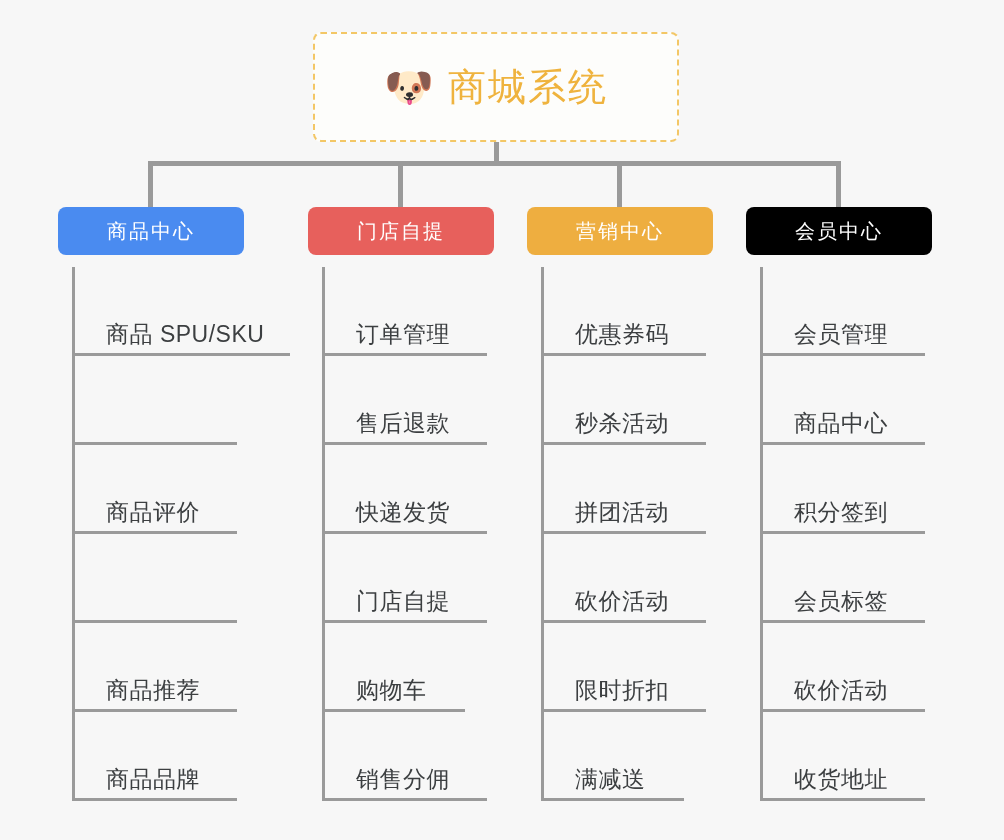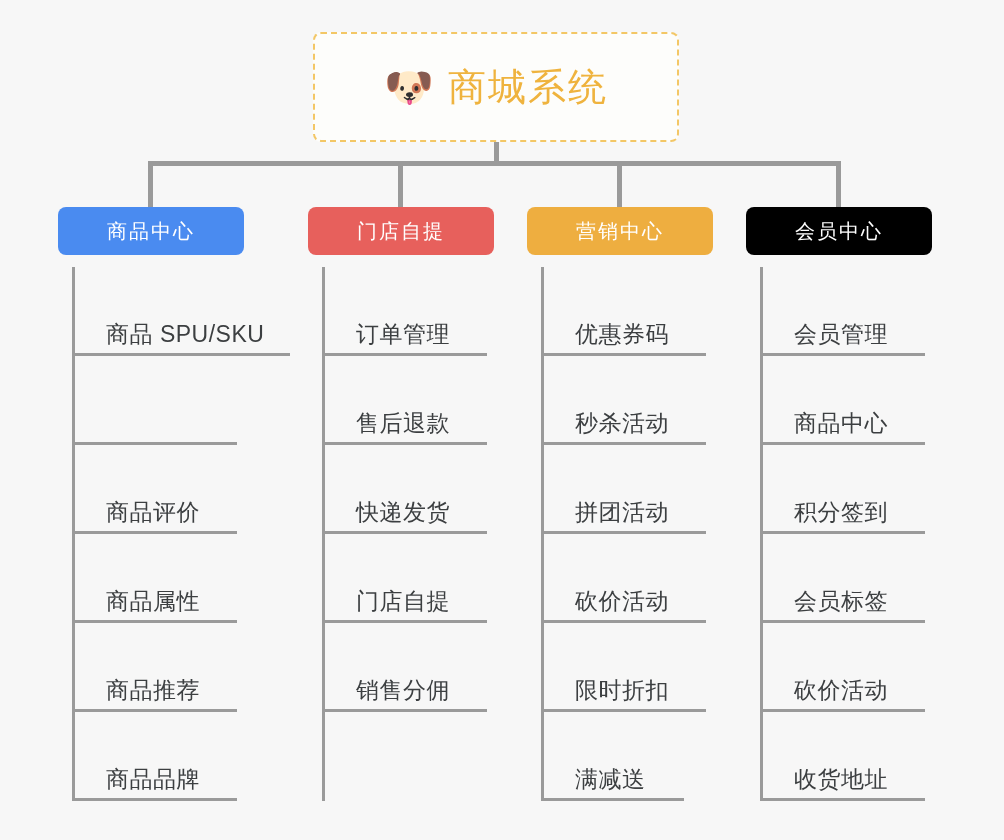--- a/index.html
+++ b/index.html
@@ -155,21 +155,20 @@
           </div>
           <div class="leaf-row">
             <div class="leaf-underline" style="width: 165px;"></div>
           </div>
           <div class="leaf-row">
             <div class="leaf-underline" style="width: 165px;"></div>
             <div class="leaf-label">商品评价</div>
           </div>
           <div class="leaf-row">
             <div class="leaf-underline" style="width: 165px;"></div>
-            <div class="leaf-label">商品属性</div>
           </div>
           <div class="leaf-row">
             <div class="leaf-underline" style="width: 165px;"></div>
             <div class="leaf-label">商品推荐</div>
           </div>
           <div class="leaf-row">
             <div class="leaf-underline" style="width: 165px;"></div>
             <div class="leaf-label">商品品牌</div>
           </div>
         </div>
@@ -190,20 +189,24 @@
           </div>
           <div class="leaf-row">
             <div class="leaf-underline" style="width: 165px;"></div>
             <div class="leaf-label">快递发货</div>
           </div>
           <div class="leaf-row">
             <div class="leaf-underline" style="width: 165px;"></div>
             <div class="leaf-label">门店自提</div>
           </div>
           <div class="leaf-row">
+            <div class="leaf-underline" style="width: 143px;"></div>
+            <div class="leaf-label">购物车</div>
+          </div>
+          <div class="leaf-row">
             <div class="leaf-underline" style="width: 165px;"></div>
             <div class="leaf-label">销售分佣</div>
           </div>
         </div>
       </div>
       <div class="branch" style="left: 527px; width: 186px;">
         <div class="branch-header" style="background: rgb(238, 174, 64); width: 186px; font-family: Liberation Mono, monospace;">
           <span>营销中心</span>
         </div>
         <div class="leaf-list">

